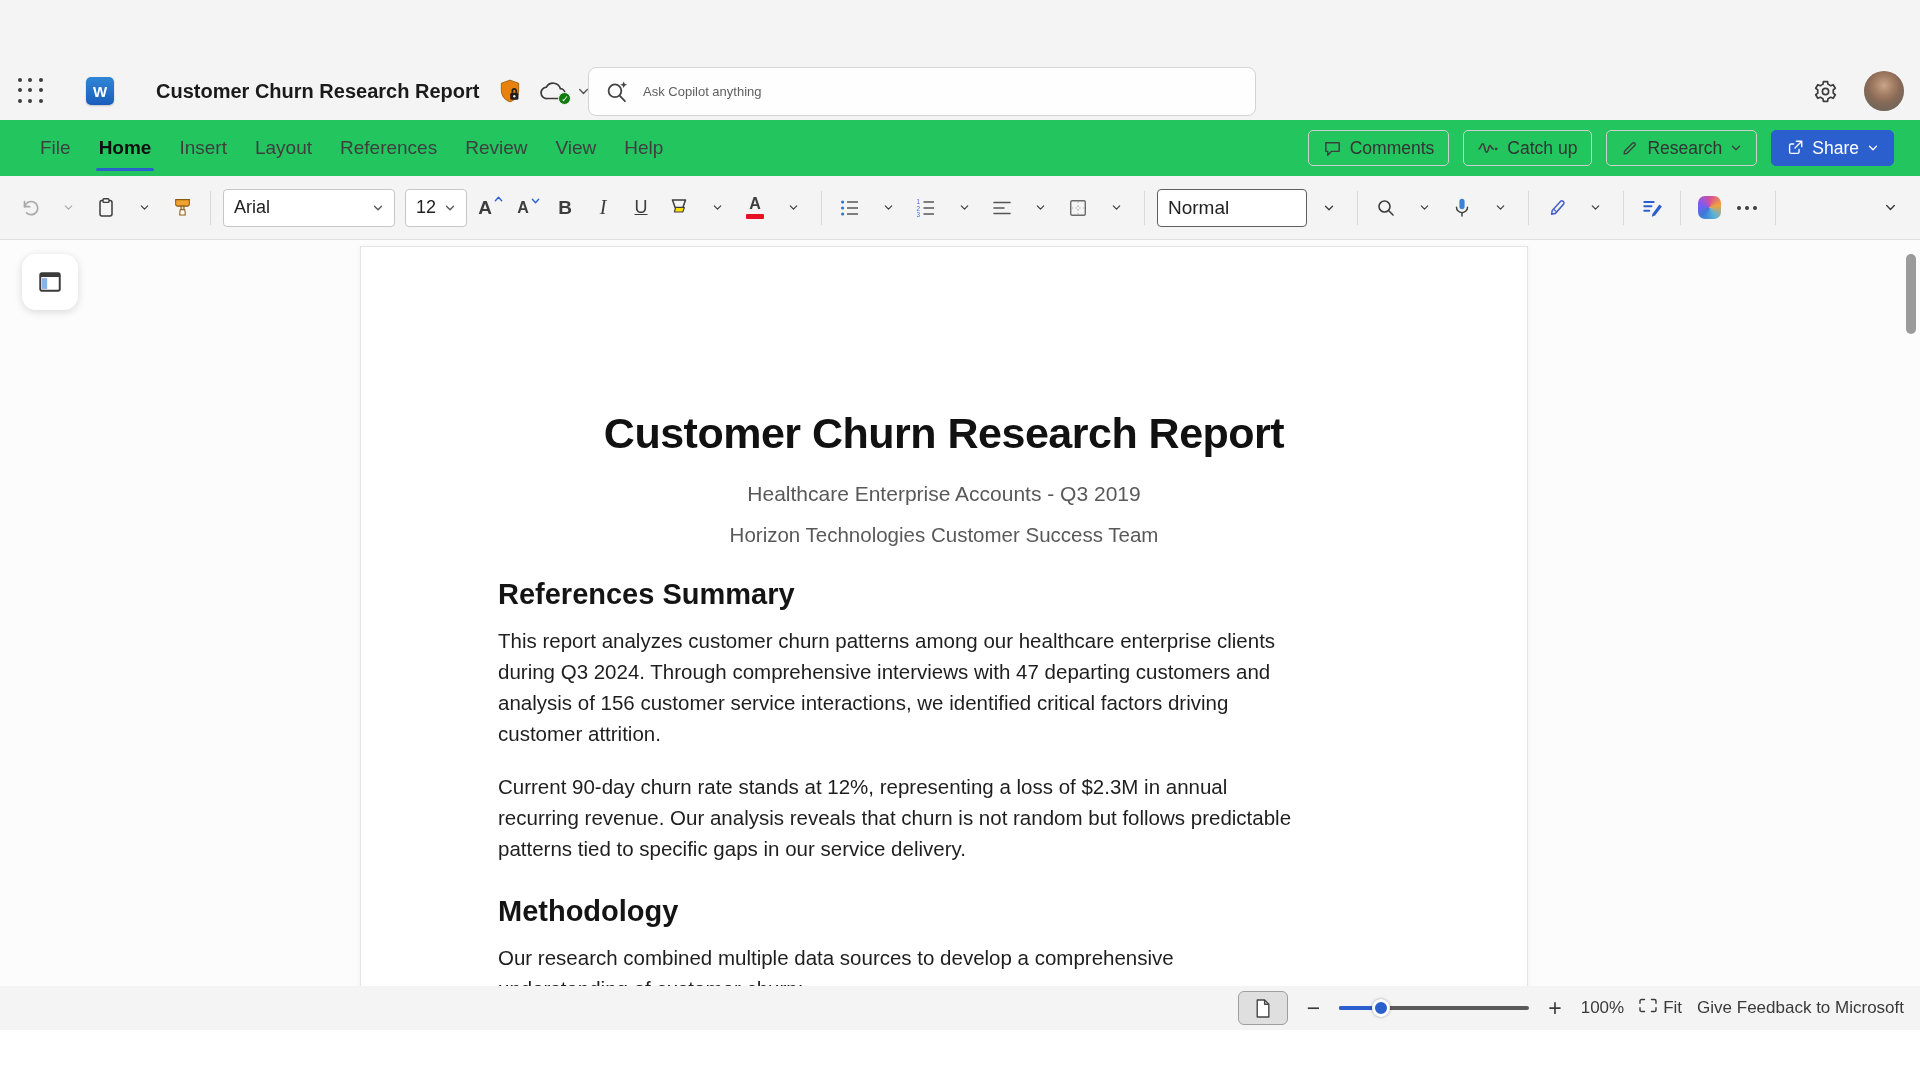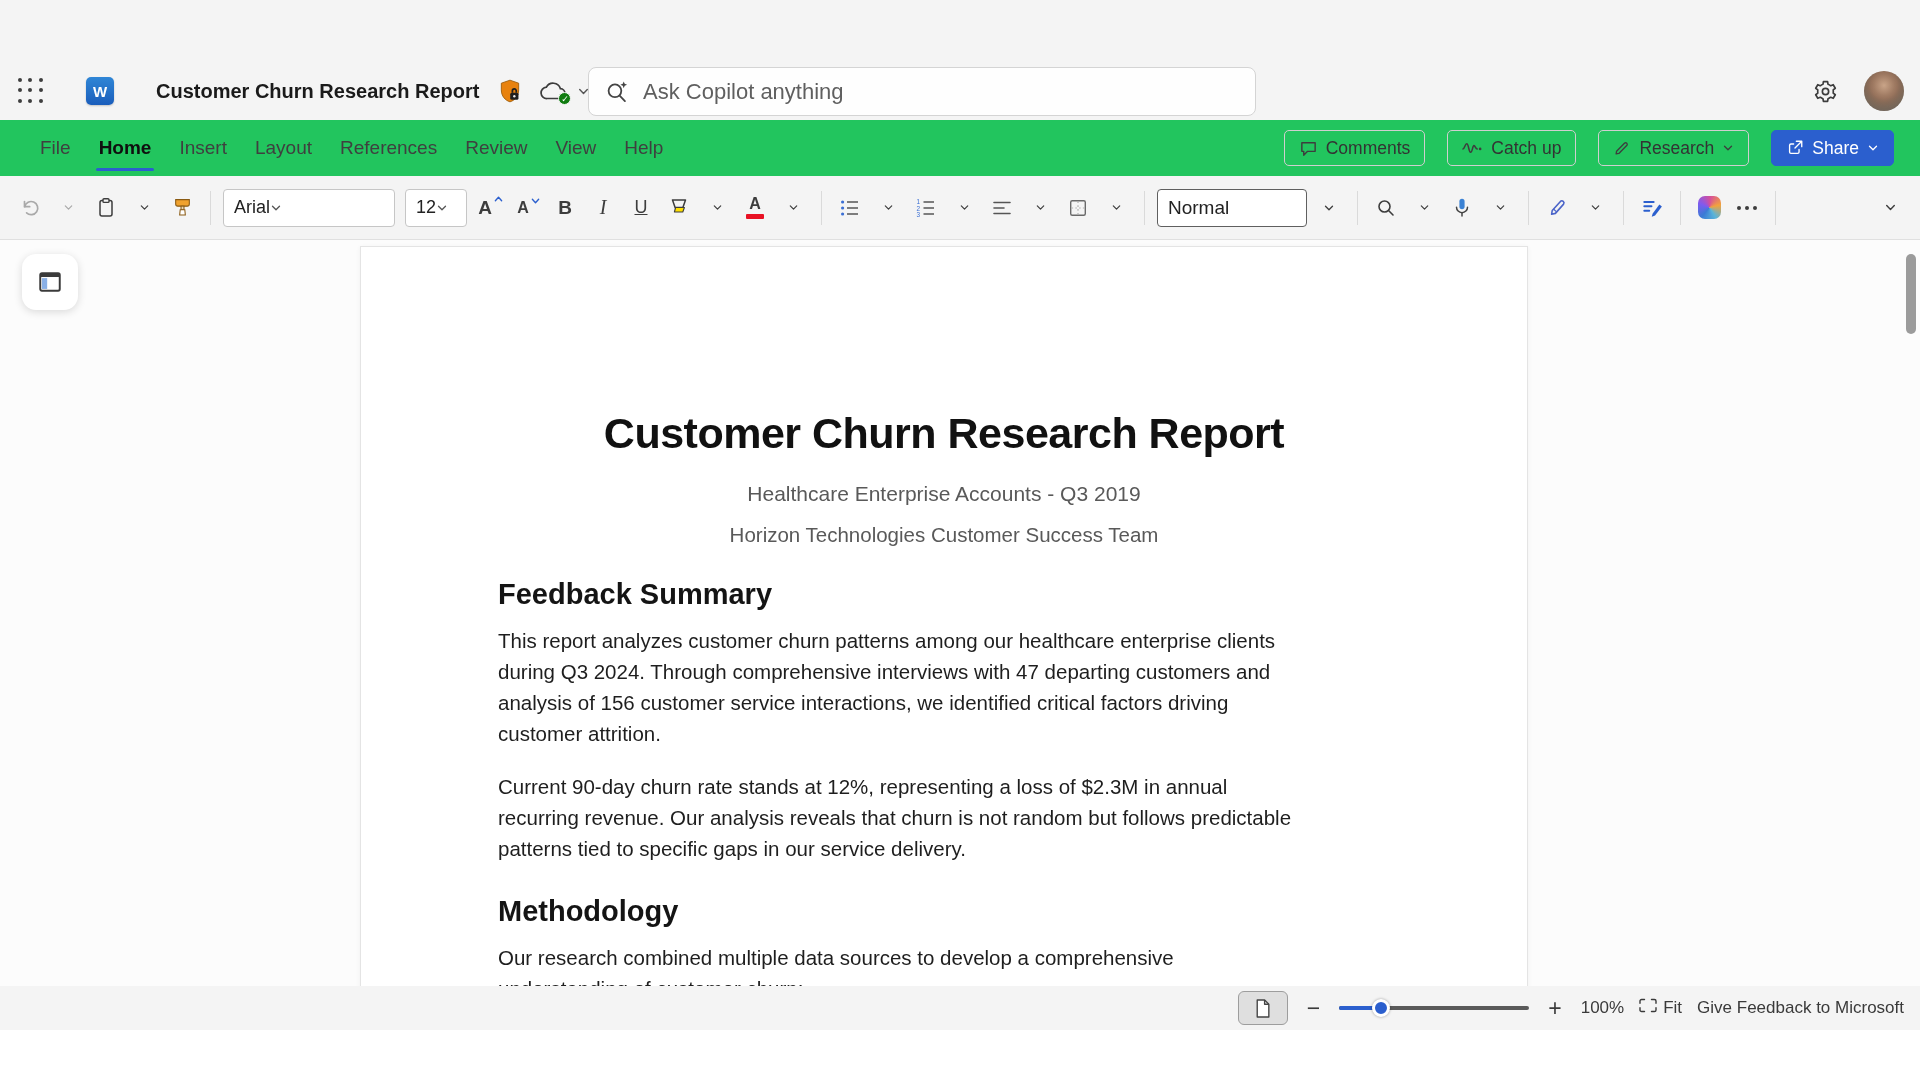--- a/index.html
+++ b/index.html
@@ -13,43 +13,43 @@
   .waffle { width:26px; height:26px; display:grid; grid-template-columns:repeat(3,1fr); gap:5px; background:none; border:none; cursor:pointer; margin-right:42px; }
   .waffle span { width:4px; height:4px; border-radius:50%; background:#3e3e3e; }
   .word-logo { width:28px; height:28px; border-radius:5px; background:linear-gradient(180deg,#2f86d6 0%,#1a5dbb 100%); color:#fff; font-weight:bold; font-size:15px; display:flex; align-items:center; justify-content:center; margin-right:42px; box-shadow:0 1px 2px rgba(0,0,0,.2); }
   .doc-title { font-size:20px; font-weight:600; color:#1a1a1a; margin-right:18px; white-space:nowrap; }
   .badge { display:flex; align-items:center; justify-content:center; border:none; background:none; cursor:pointer; }
   .shield-wrap { position:relative; width:26px; height:26px; margin-right:16px; }
   .cloud-wrap { position:relative; width:30px; height:24px; margin-right:8px; }
   .cloud-check { position:absolute; right:-2px; bottom:-2px; width:13px; height:13px; border-radius:50%; background:#107c10; color:#fff; font-size:9px; line-height:13px; text-align:center; border:1.5px solid #f4f4f4; }
   .chev-btn { color:#555; background:none; border:none; cursor:pointer; display:flex; align-items:center; }
   .copilot-search { position:absolute; left:588px; top:67px; width:668px; height:49px; background:#fefefe; border:1px solid #d4d4d4; border-radius:8px; display:flex; align-items:center; padding:0 16px; gap:14px; }
-  .copilot-search input { border:none; outline:none; background:transparent; font-family:"Liberation Sans",sans-serif; font-size:22px; color:#0f766e; width:100%; }
+  .copilot-search input { border:none; outline:none; background:transparent; font-family:"Liberation Sans",sans-serif; font-size:13px; color:#0f766e; width:100%; }
   .copilot-search input::placeholder { color:#5f5f5f; }
   .tb-right { position:absolute; right:16px; top:66px; height:50px; display:flex; align-items:center; gap:26px; }
   .gear-btn { background:none; border:none; cursor:pointer; display:flex; }
   .avatar { width:40px; height:40px; border-radius:50%; cursor:pointer;
     background:radial-gradient(circle at 50% 36%, #c9a488 0%, #96715a 40%, #53402f 72%, #2e251e 100%); box-shadow:inset 0 -6px 10px rgba(255,255,255,.25); }
 
   
   .menubar { height:56px; background:#22c55e; display:flex; align-items:center; padding:0 26px; flex:0 0 auto; }
   .menu-tabs { display:flex; align-items:center; height:100%; }
   .menu-item { position:relative; height:100%; display:flex; align-items:center; padding:0 14px; font-size:19px; color:#3f3f3f; background:none; border:none; cursor:pointer; font-family:inherit; }
   .menu-item.active { font-weight:700; color:#0f0f0f; }
   .menu-item.active::after { content:""; position:absolute; left:11px; right:11px; bottom:5px; height:3px; border-radius:2px; background:#2b5fce; }
-  .menu-actions { margin-left:auto; display:flex; align-items:flex-start; gap:22px; }
+  .menu-actions { margin-left:auto; display:flex; align-items:flex-start; gap:14px; }
   .action-btn { height:36px; display:flex; align-items:center; gap:8px; padding:0 14px; border:1px solid #cfcfcf; border-radius:5px; background:transparent; font-size:17.5px; color:#333; cursor:pointer; font-family:inherit; }
   .action-btn.primary { background:#2b5fce; border-color:#2b5fce; color:#fff; }
 
   
   .toolbar { height:64px; background:#f4f4f4; border-bottom:1px solid #e0e0e0; display:flex; align-items:center; padding:0 14px; gap:6px; flex:0 0 auto; }
   .tbtn { height:40px; min-width:32px; border:none; background:none; border-radius:4px; display:flex; align-items:center; justify-content:center; gap:4px; color:#3d3d3d; cursor:pointer; padding:0 4px; font-family:inherit; }
   .tbtn.disabled { color:#a9a9a9; }
   .tb-divider { width:1px; height:34px; background:#dadada; margin:0 6px; flex:0 0 auto; }
-  .combo { height:38px; background:#fff; border:1px solid #c6c6c6; border-radius:4px; display:flex; align-items:center; justify-content:flex-start; padding:0 10px; font-size:18px; color:#222; cursor:pointer; }
+  .combo { height:38px; background:#fff; border:1px solid #c6c6c6; border-radius:4px; display:flex; align-items:center; justify-content:space-between; padding:0 10px; font-size:18px; color:#222; cursor:pointer; }
   .combo.font-name { width:172px; }
   .combo.font-size { width:62px; margin-left:4px; }
   .combo.style-box { width:150px; border:1.5px solid #5f5f5f; font-size:19px; }
   .glyph-b { font-weight:800; font-size:19px; }
   .glyph-i { font-style:italic; font-family:"Liberation Serif",serif; font-size:20px; }
   .glyph-u { text-decoration:underline; font-size:18px; }
   .afont { position:relative; font-size:19px; font-weight:600; padding-right:8px; }
   .afont svg { position:absolute; top:-2px; right:-3px; }
   .font-color-glyph { display:flex; flex-direction:column; align-items:center; line-height:1; }
   .font-color-glyph b { font-size:16px; font-weight:700; }
@@ -432,21 +432,21 @@
           <rect x="3.6" y="4.6" width="16.8" height="2.8" fill="#3a3a3a"></rect>
           <rect x="4.6" y="8.4" width="4.8" height="10" fill="#8ab0e6"></rect>
         </svg>
     </button>
 
     <div class="page">
       <h1 class="doc-h1">Customer Churn Research Report</h1>
       <p class="doc-sub1">Healthcare Enterprise Accounts - Q3 2019</p>
       <p class="doc-sub2">Horizon Technologies Customer Success Team</p>
 
-      <h2 class="doc-h2">Feedback Summary</h2>
+      <h2 class="doc-h2">References Summary</h2>
       <p class="doc-p">
         <span class="line">This report analyzes customer churn patterns among our healthcare enterprise clients</span>
         <span class="line">during Q3 2024. Through comprehensive interviews with 47 departing customers and</span>
         <span class="line">analysis of 156 customer service interactions, we identified critical factors driving</span>
         <span class="line">customer attrition.</span>
       </p>
       <p class="doc-p gap">
         <span class="line">Current 90-day churn rate stands at 12%, representing a loss of $2.3M in annual</span>
         <span class="line">recurring revenue. Our analysis reveals that churn is not random but follows predictable</span>
         <span class="line">patterns tied to specific gaps in our service delivery.</span>

